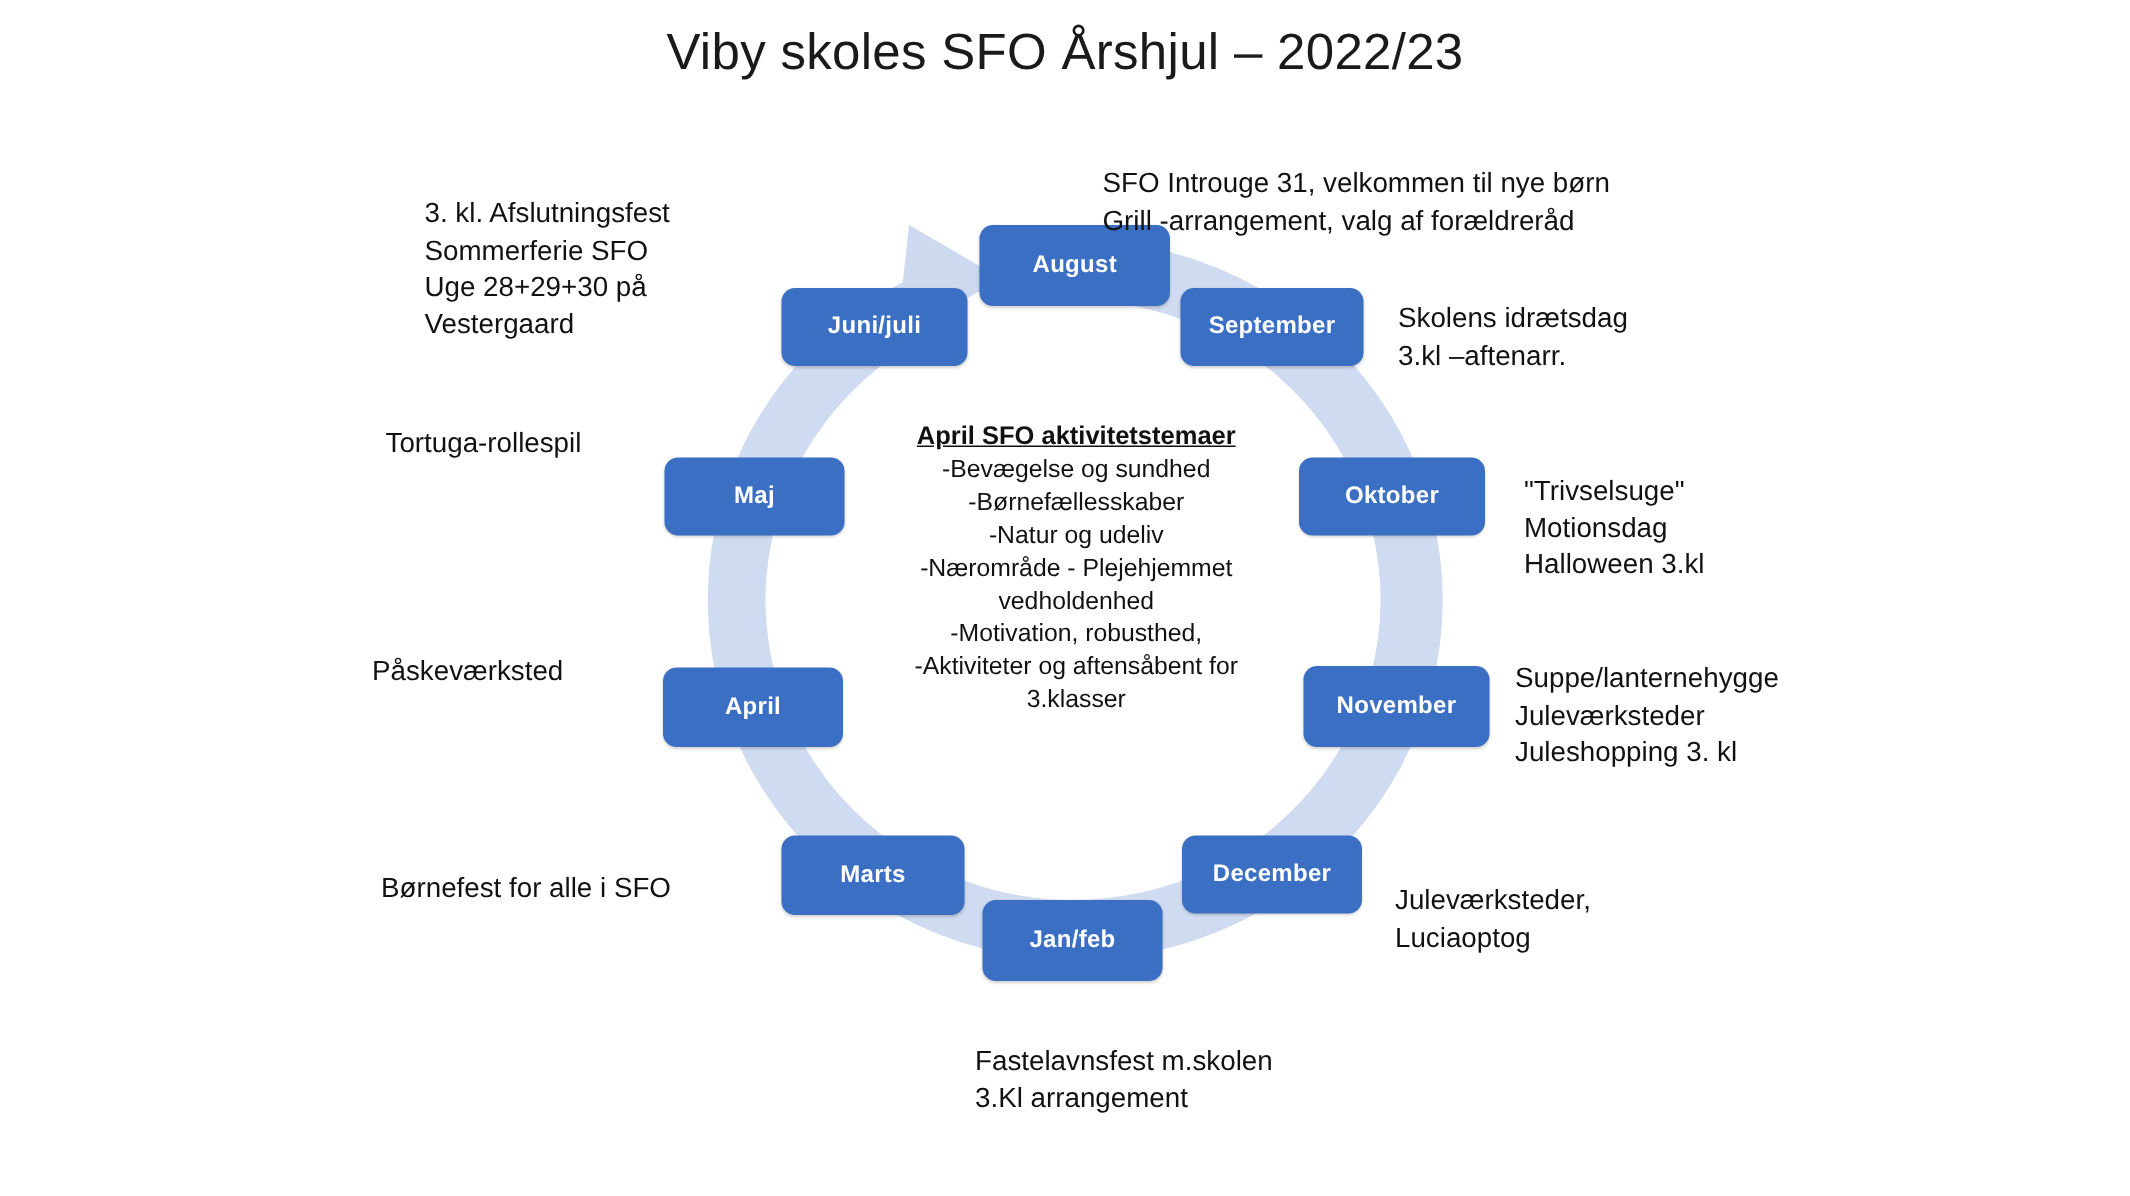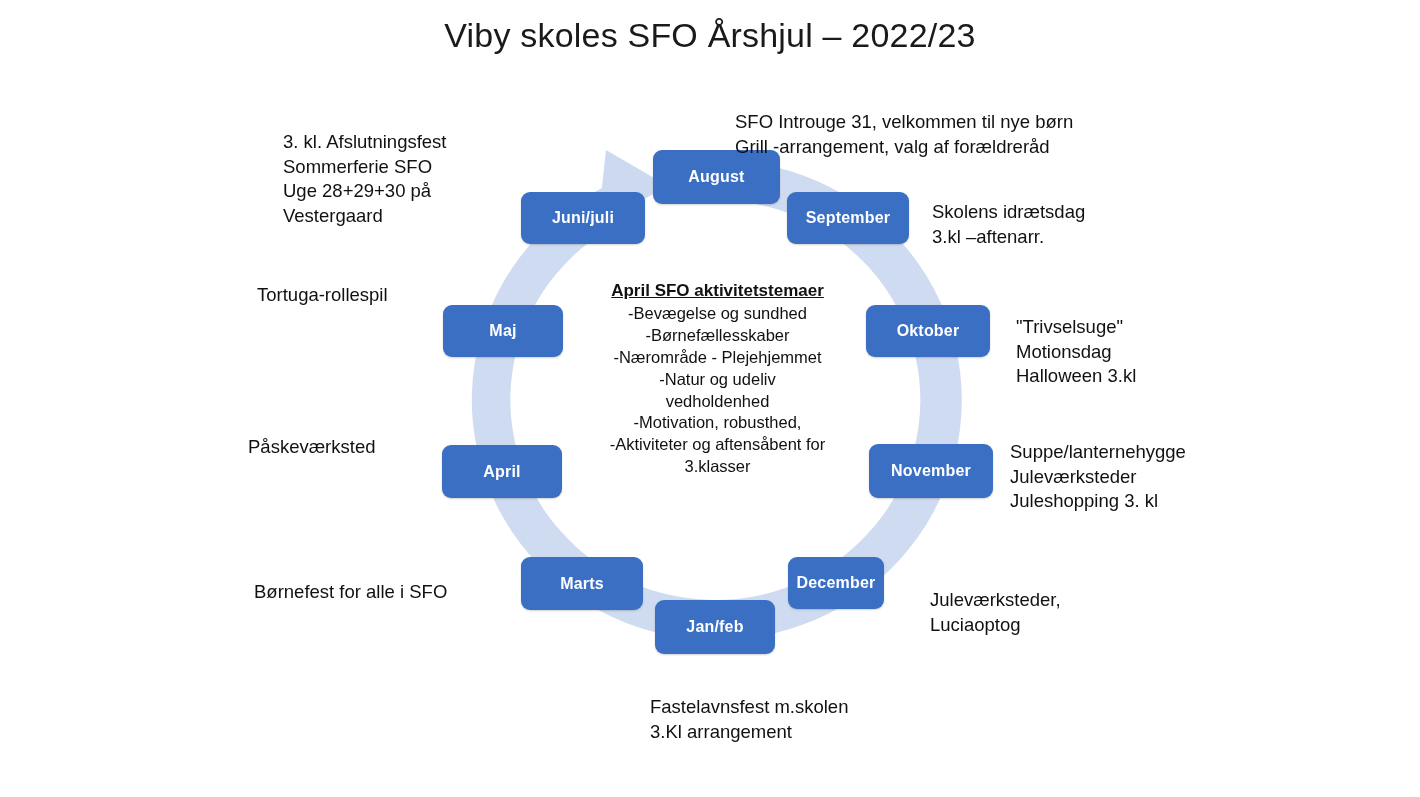--- a/index.html
+++ b/index.html
@@ -121,21 +121,21 @@
   </div>
 
   <div class="month" style="left:866px; top:305px; width:124px; height:52px;">
     <span>Oktober</span>
   </div>
 
   <div class="month" style="left:869px; top:444px; width:124px; height:54px;">
     <span>November</span>
   </div>
 
-  <div class="month" style="left:788px; top:557px; width:96px; height:52px;">
+  <div class="month" style="left:788px; top:557px; width:120px; height:52px;">
     <span>December</span>
   </div>
 
   <div class="month" style="left:655px; top:600px; width:120px; height:54px;">
     <span>Jan/feb</span>
   </div>
 
   <div class="month" style="left:521px; top:557px; width:122px; height:53px;">
     <span>Marts</span>
   </div>
@@ -149,22 +149,22 @@
   </div>
 
   <div class="month" style="left:521px; top:192px; width:124px; height:52px;">
     <span>Juni/juli</span>
   </div>
 
   <div id="themes">
     <span class="themes-title">April SFO aktivitetstemaer</span>
     <span class="theme-line">-Bevægelse og sundhed</span>
     <span class="theme-line">-Børnefællesskaber</span>
+    <span class="theme-line">-Natur og udeliv</span>
     <span class="theme-line">-Nærområde - Plejehjemmet</span>
-    <span class="theme-line">-Natur og udeliv</span>
     <span class="theme-line">vedholdenhed</span>
     <span class="theme-line">-Motivation, robusthed,</span>
     <span class="theme-line">-Aktiviteter og aftensåbent for</span>
     <span class="theme-line">3.klasser</span>
   </div>
 
   <div class="note right" style="left:735px; top:110px; width:560px;">SFO Introuge 31, velkommen til nye børn
 Grill -arrangement, valg af forældreråd</div>
 
   <div class="note right" style="left:932px; top:200px; width:400px;">Skolens idrætsdag

